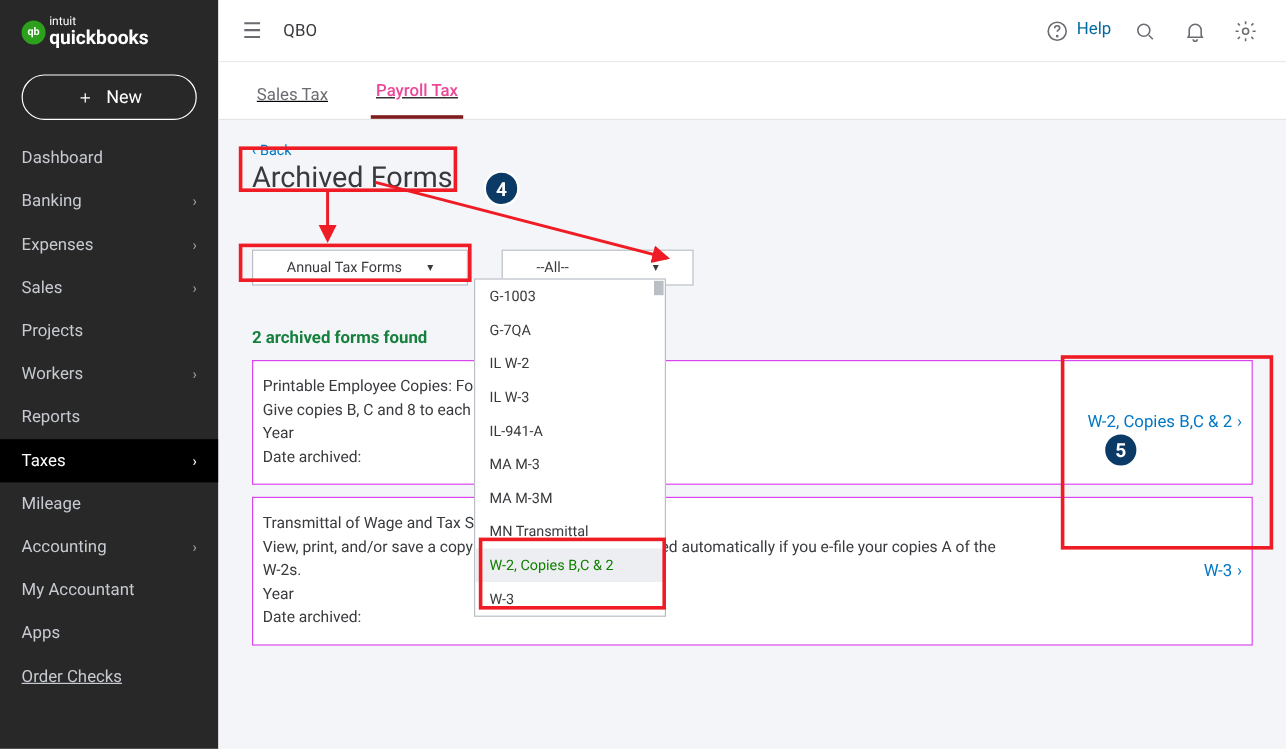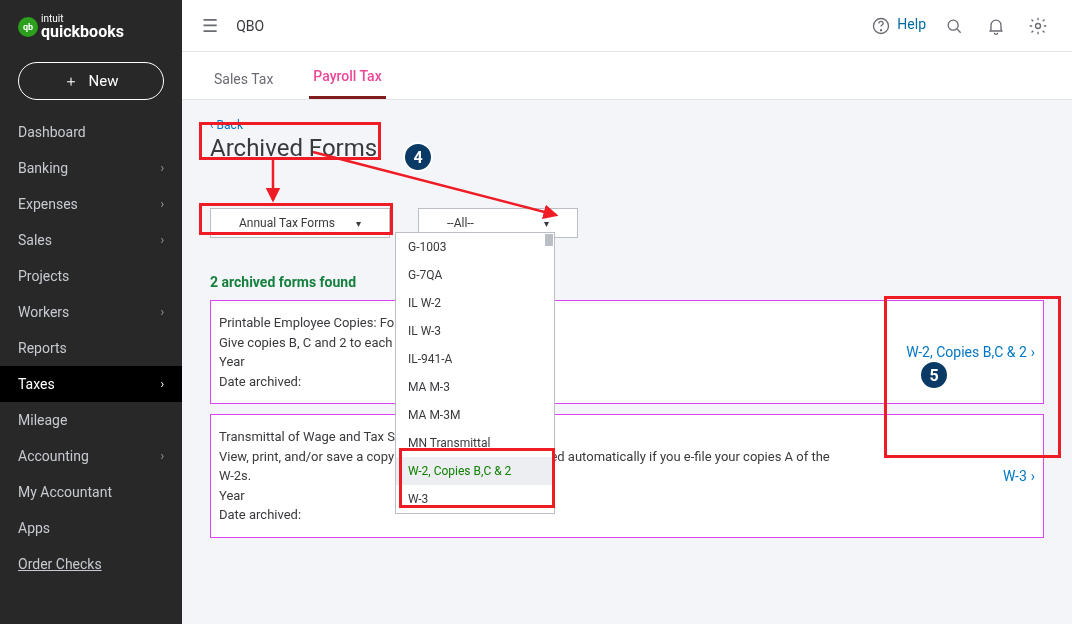--- a/index.html
+++ b/index.html
@@ -17,21 +17,21 @@
 .nav-item.active .chev { color: #fff; }
 .nav-item.underline { text-decoration: underline; }
 
 .top-bar { position: absolute; left: 182px; top: 0; right: 0; height: 52px; display: flex; align-items: center; padding: 0 20px; border-bottom: 1px solid #e3e5e8; background: #fff; }
 .hamburger { font-size: 18px; color: #6b6c72; margin-right: 18px; cursor: pointer; }
 .company-name { font-size: 14px; color: #393a3d; }
 .top-spacer { flex: 1; }
 .top-icon { width: 28px; height: 28px; display: flex; align-items: center; justify-content: center; color: #6b6c72; font-size: 18px; margin-left: 14px; cursor: pointer; }
 .help-link { display: flex; align-items: flex-start; gap: 6px; font-size: 14px; color: #0369a1; cursor: pointer; }
 
-.tabs { position: absolute; left: 182px; top: 52px; right: 0; height: 48px; display: flex; align-items: flex-end; padding: 0 28px; border-bottom: 1px solid #e3e5e8; background: #fff; }
+.tabs { position: absolute; left: 182px; top: 52px; right: 0; height: 48px; display: flex; align-items: flex-end; padding: 0 28px; border-bottom: 1px solid #e3e5e8; background: #fff; text-decoration: underline; }
 .tab { padding: 0 4px 12px 4px; margin-right: 32px; font-size: 14px; color: #6b6c72; cursor: pointer; }
 .tab.active { color: #ec4899; border-bottom: 3px solid #7f1d1d; font-weight: 500; }
 
 .content { position: absolute; left: 182px; top: 100px; right: 0; bottom: 0; background: #f4f5f8; padding: 18px 28px; overflow: hidden; }
 .back-link { color: #0077c5; font-size: 12px; cursor: pointer; }
 .page-title { font-size: 24px; font-weight: 400; color: #393a3d; margin-top: 2px; }
 
 .filter-row { margin-top: 46px; display: flex; gap: 28px; }
 .select-box { background: #fff; border: 1px solid #babec5; height: 30px; display: flex; align-items: center; padding: 0 28px; font-size: 12px; color: #393a3d; cursor: pointer; position: relative; }
 .select-box.first { width: 180px; }
@@ -171,21 +171,21 @@
       <span>--All--</span>
         <span class="caret">▾</span>
     </div>
   </div>
 
   <div class="results-count">2 archived forms found</div>
 
   <div class="result-card">
     <div class="left">
       <div>Printable Employee Copies: Fo</div>
-      <div>Give copies B, C and 2 to each</div>
+      <div>Give copies B, C and 8 to each</div>
       <div>Year</div>
       <div>Date archived:</div>
     </div>
     <div class="right">
       <span class="result-link">
           <span>W-2, Copies B,C &amp; 2</span> 
           <span>›</span>
         </span>
     </div>
   </div>

